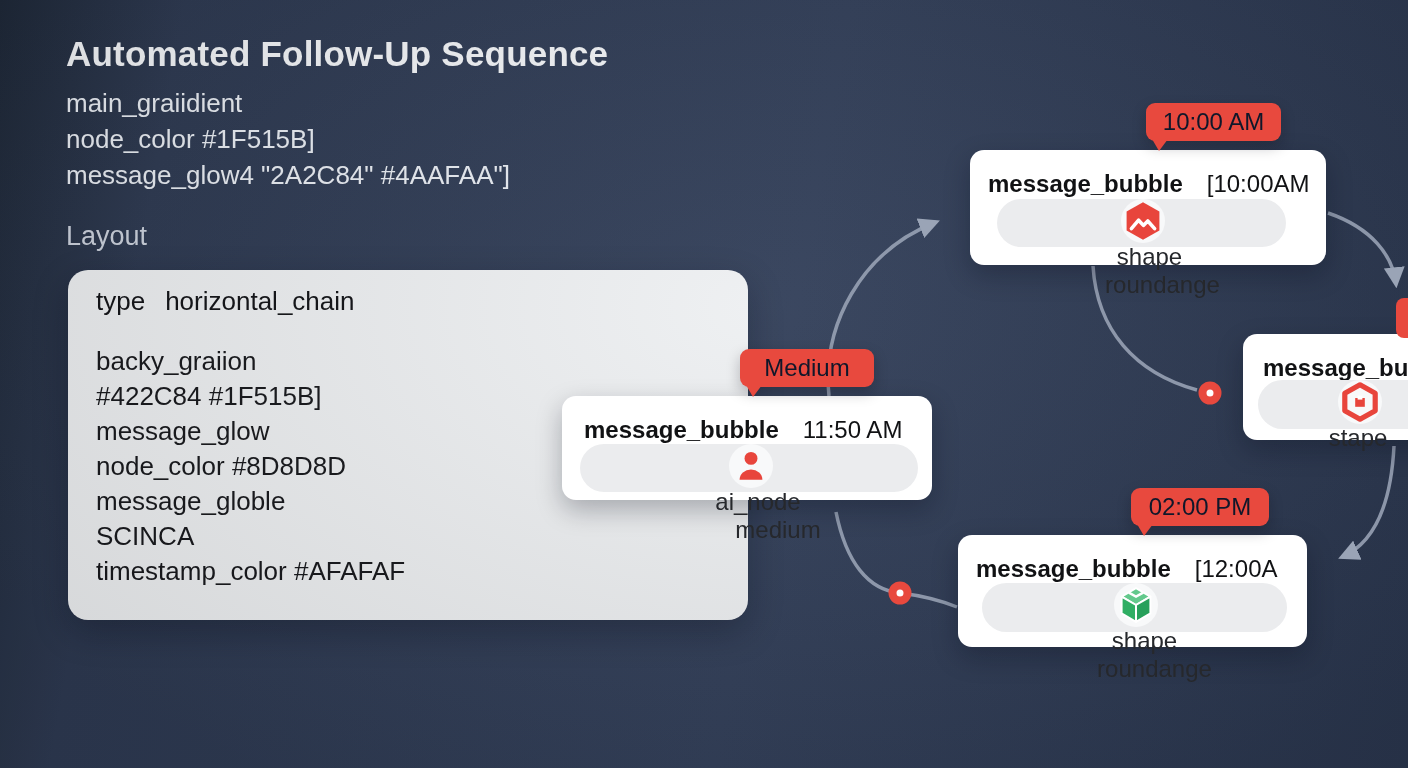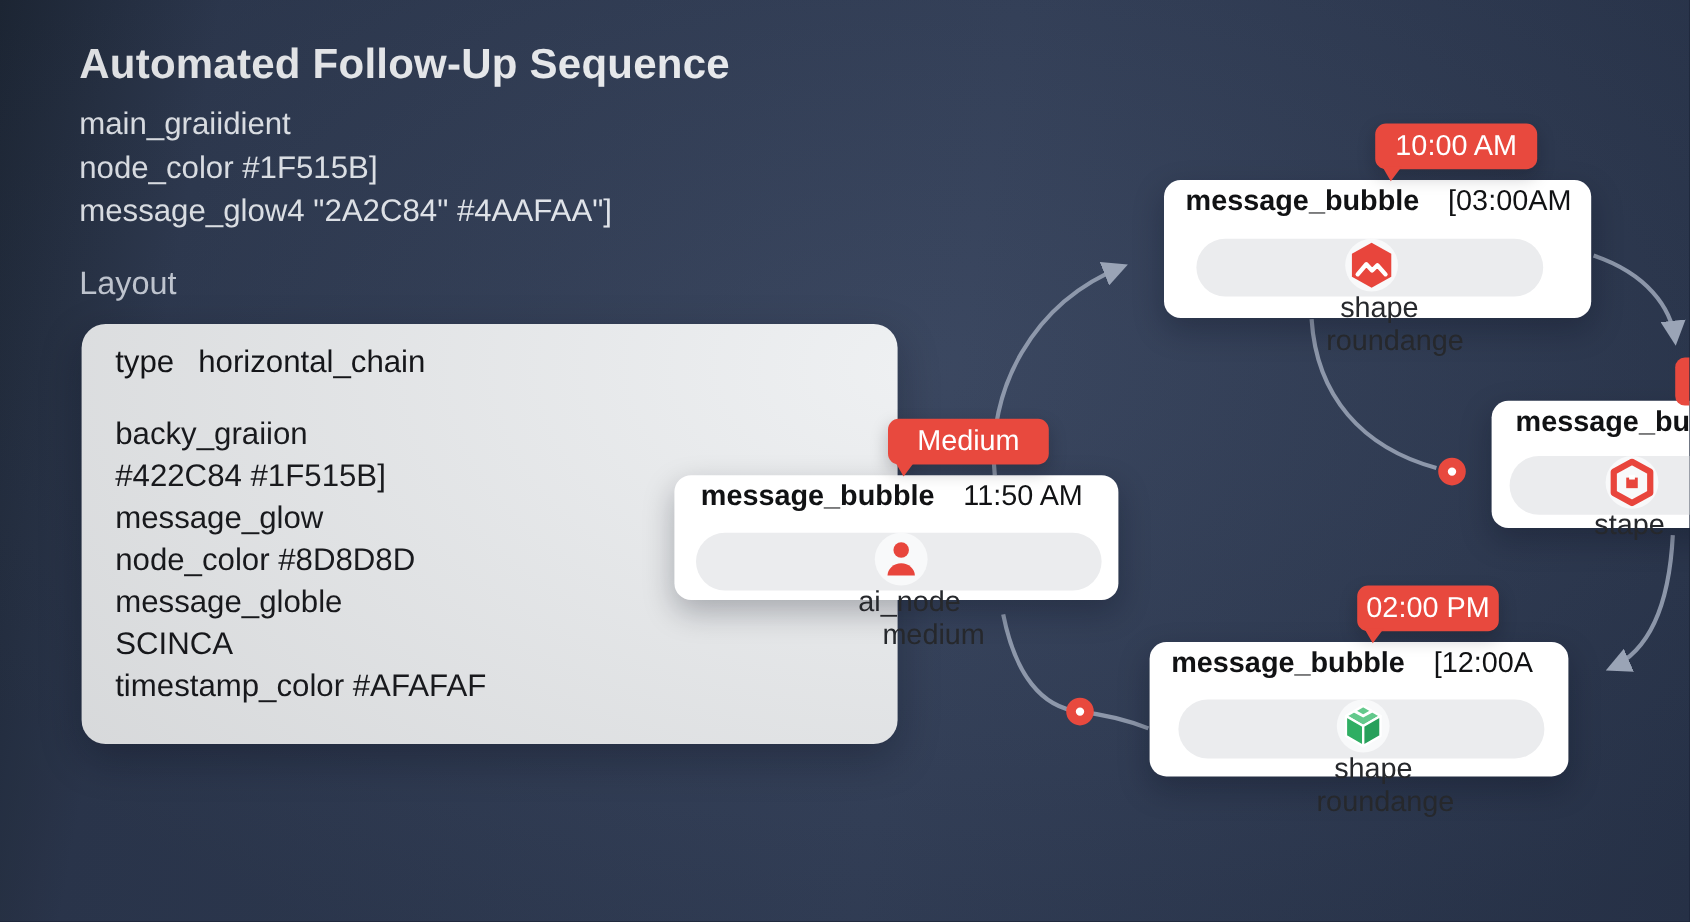--- a/index.html
+++ b/index.html
@@ -20,29 +20,29 @@
   .panel{position:absolute;left:68px;top:270px;width:680px;height:350px;background:#eef0f2;
     border-radius:20px;box-shadow:0 12px 34px rgba(5,10,22,.30);}
   .panel .typeline{position:absolute;left:28px;top:16px;font-size:26px;color:#121317;font-weight:500;}
   .panel .typeline .k{margin-right:20px;}
   .panel .pline{position:absolute;left:28px;font-size:26px;color:#17181c;white-space:pre;}
   
   .wires{position:absolute;left:0;top:0;z-index:3;pointer-events:none;}
   
   .card{position:absolute;background:#ffffff;border-radius:14px;z-index:5;
     box-shadow:0 10px 26px rgba(6,11,24,.28);}
-  .card .ttl{position:absolute;left:18px;top:4px;font-size:24px;font-weight:600;color:#111214;
+  .card .ttl{position:absolute;left:18px;top:20px;font-size:24px;font-weight:600;color:#111214;
     white-space:nowrap;display:flex;}
   .card .ttl .sfx{font-weight:500;margin-left:24px;}
   .pill{position:absolute;background:#ebecee;border-radius:26px;display:flex;align-items:center;z-index:6;flex-direction:column;}
   .pill .icircle{width:44px;height:44px;border-radius:50%;background:#f8f9fa;margin-left:3px;
     display:flex;align-items:center;justify-content:center;flex:0 0 auto;}
   .pill .plabel{font-size:24px;color:#26282c;white-space:nowrap;}
   
-  .badge{position:absolute;background:#e8493e;border-radius:9px;color:#ffffff;font-size:24px;
+  .badge{position:absolute;background:#e8493e;border-radius:9px;color:#0f172a;font-size:24px;
     display:flex;align-items:center;justify-content:center;z-index:8;
     box-shadow:0 6px 14px rgba(10,10,20,.25);}
   .badge::after{content:"";position:absolute;left:6px;bottom:-10px;width:0;height:0;
     border-left:7px solid transparent;border-right:9px solid transparent;border-top:12px solid #e8493e;}
   .badge-partial{position:absolute;left:1396px;top:298px;width:24px;height:40px;background:#e8493e;
     border-radius:8px 0 0 8px;z-index:8;}
 </style>
 </head>
 <body>
 
@@ -85,21 +85,21 @@
       <circle cx="1210" cy="393" r="7.5" fill="#ffffff" stroke="#e8493e" stroke-width="8"></circle>
     </g>
     <g>
       <circle cx="900" cy="593" r="7.5" fill="#ffffff" stroke="#e8493e" stroke-width="8"></circle>
     </g>
   </svg>
 
   <div class="card" style="left:970px;top:150px;width:356px;height:115px;">
     <div class="ttl">
       <span>message_bubble</span>
-      <span class="sfx">[03:00AM</span>
+      <span class="sfx">[10:00AM</span>
     </div>
     <div class="pill" style="left:27px;top:49px;width:289px;height:48px;">
       <span class="icircle">
         <svg width="40" height="40" viewBox="0 0 100 100">
           <polygon points="50,3 91,26 91,74 50,97 9,74 9,26" fill="#e8453c"></polygon>
           <path d="M21,69 L39,48 L51,61 L62,50 L79,69" stroke="#ffffff" stroke-width="9" fill="none" stroke-linejoin="round" stroke-linecap="round"></path>
         </svg>
       </span>
       <span class="plabel" style="margin-left:16px">shape</span>
       <span class="plabel" style="margin-left:42px">roundange</span>
@@ -136,21 +136,21 @@
           <polygon points="50,8 86,29 50,50 14,29" fill="#63c98c" stroke="#ffffff" stroke-width="5" stroke-linejoin="round"></polygon>
           <polygon points="14,29 50,50 50,92 14,71" fill="#2fae63" stroke="#ffffff" stroke-width="5" stroke-linejoin="round"></polygon>
           <polygon points="86,29 50,50 50,92 86,71" fill="#27a05b" stroke="#ffffff" stroke-width="5" stroke-linejoin="round"></polygon>
           <polyline points="32,19 50,29 68,19" stroke="#ffffff" stroke-width="6" fill="none"></polyline>
         </svg>
       </span>
       <span class="plabel" style="margin-left:20px">shape</span>
       <span class="plabel" style="margin-left:40px">roundange</span>
     </div>
   </div>
-  <div class="badge" style="left:1131px;top:488px;width:118px;height:38px;">02:00 PM</div>
+  <div class="badge" style="left:1131px;top:488px;width:138px;height:38px;">02:00 PM</div>
 
   <div class="card" style="left:1243px;top:334px;width:220px;height:106px;">
     <div class="ttl" style="left:20px">
       <span>message_bu</span>
     </div>
     <div class="pill" style="left:15px;top:46px;width:200px;height:49px;">
       <span class="icircle">
         <svg width="40" height="40" viewBox="0 0 100 100">
           <polygon points="50,7 88,28 88,72 50,93 12,72 12,28" fill="none" stroke="#e8453c" stroke-width="13" stroke-linejoin="round"></polygon>
           <rect x="38" y="40" width="24" height="22" fill="#e8453c"></rect>

